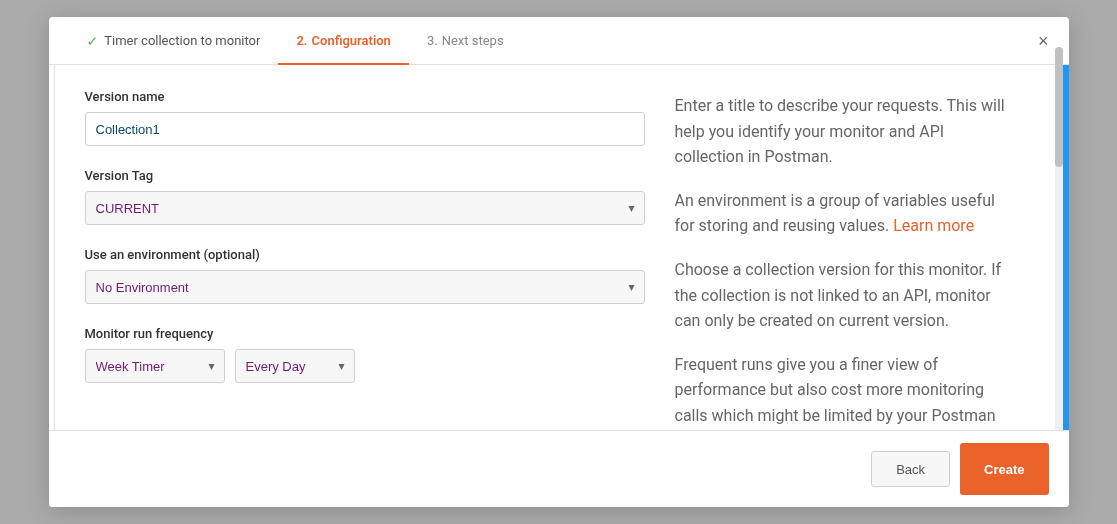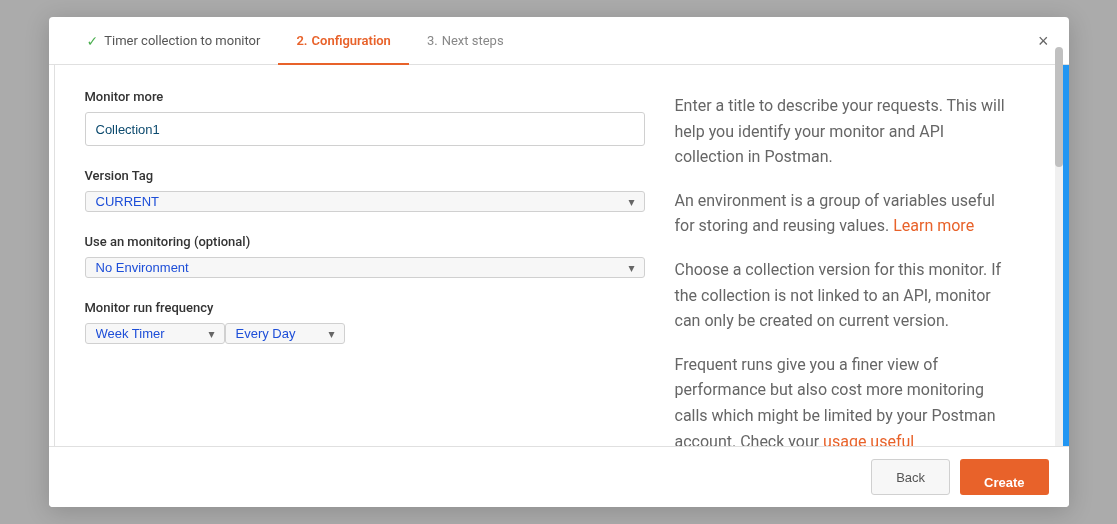--- a/index.html
+++ b/index.html
@@ -155,26 +155,26 @@
       border: 1px solid #d0d0d0;
       border-radius: 3px;
       padding: 0 10px;
       font-size: 13px;
       color: #0c4a6e;
       outline: none;
     }
 
     .form-select {
       width: 100%;
-      height: 21px;
+      height: 34px;
       border: 1px solid #d0d0d0;
       border-radius: 3px;
       padding: 0 10px;
       font-size: 13px;
-      color: #1d4ed8;
+      color: #701a75;
       background: #f7f7f7;
       appearance: none;
       -webkit-appearance: none;
       cursor: pointer;
       outline: none;
     }
 
     .select-wrapper {
       position: relative;
     }
@@ -186,21 +186,21 @@
       top: 50%;
       transform: translateY(-50%);
       color: #666;
       pointer-events: none;
       font-size: 12px;
     }
 
     
     .frequency-row {
       display: flex;
-      gap: 0;
+      gap: 10px;
       align-items: center;
     }
 
     .frequency-row .select-wrapper {
       flex: 1;
     }
 
     .frequency-row .select-wrapper:first-child {
       flex: 0 0 140px;
     }
@@ -253,21 +253,21 @@
       padding: 0 24px;
       border: 1px solid #d0d0d0;
       border-radius: 3px;
       background: #f7f7f7;
       font-size: 13px;
       color: #555;
       cursor: pointer;
     }
 
     .btn-create {
-      height: 36px;
+      height: 52px;
       padding: 16px 24px;
       border: none;
       border-radius: 3px;
       background: #e8622a;
       font-size: 13px;
       color: #fff;
       cursor: pointer;
       font-weight: 600;
     }
 
@@ -302,37 +302,37 @@
 
     <div class="modal-body">
 
       <div class="left-edge"></div>
 
       <div class="main-content">
 
         <div class="form-section">
 
           <div class="form-group">
-            <label class="form-label">Monitor more</label>
+            <label class="form-label">Version name</label>
             <input class="form-input" type="text" value="Collection1" style="">
           </div>
 
           <div class="form-group">
             <label class="form-label">Version Tag</label>
             <div class="select-wrapper">
               <select class="form-select">
                 <option>CURRENT</option>
                 <option>v1</option>
                 <option>v2</option>
               </select>
             </div>
           </div>
 
           <div class="form-group">
-            <label class="form-label">Use an monitoring (optional)</label>
+            <label class="form-label">Use an environment (optional)</label>
             <div class="select-wrapper">
               <select class="form-select">
                 <option>No Environment</option>
                 <option>Development</option>
                 <option>Production</option>
               </select>
             </div>
           </div>
 
           <div class="form-group">

